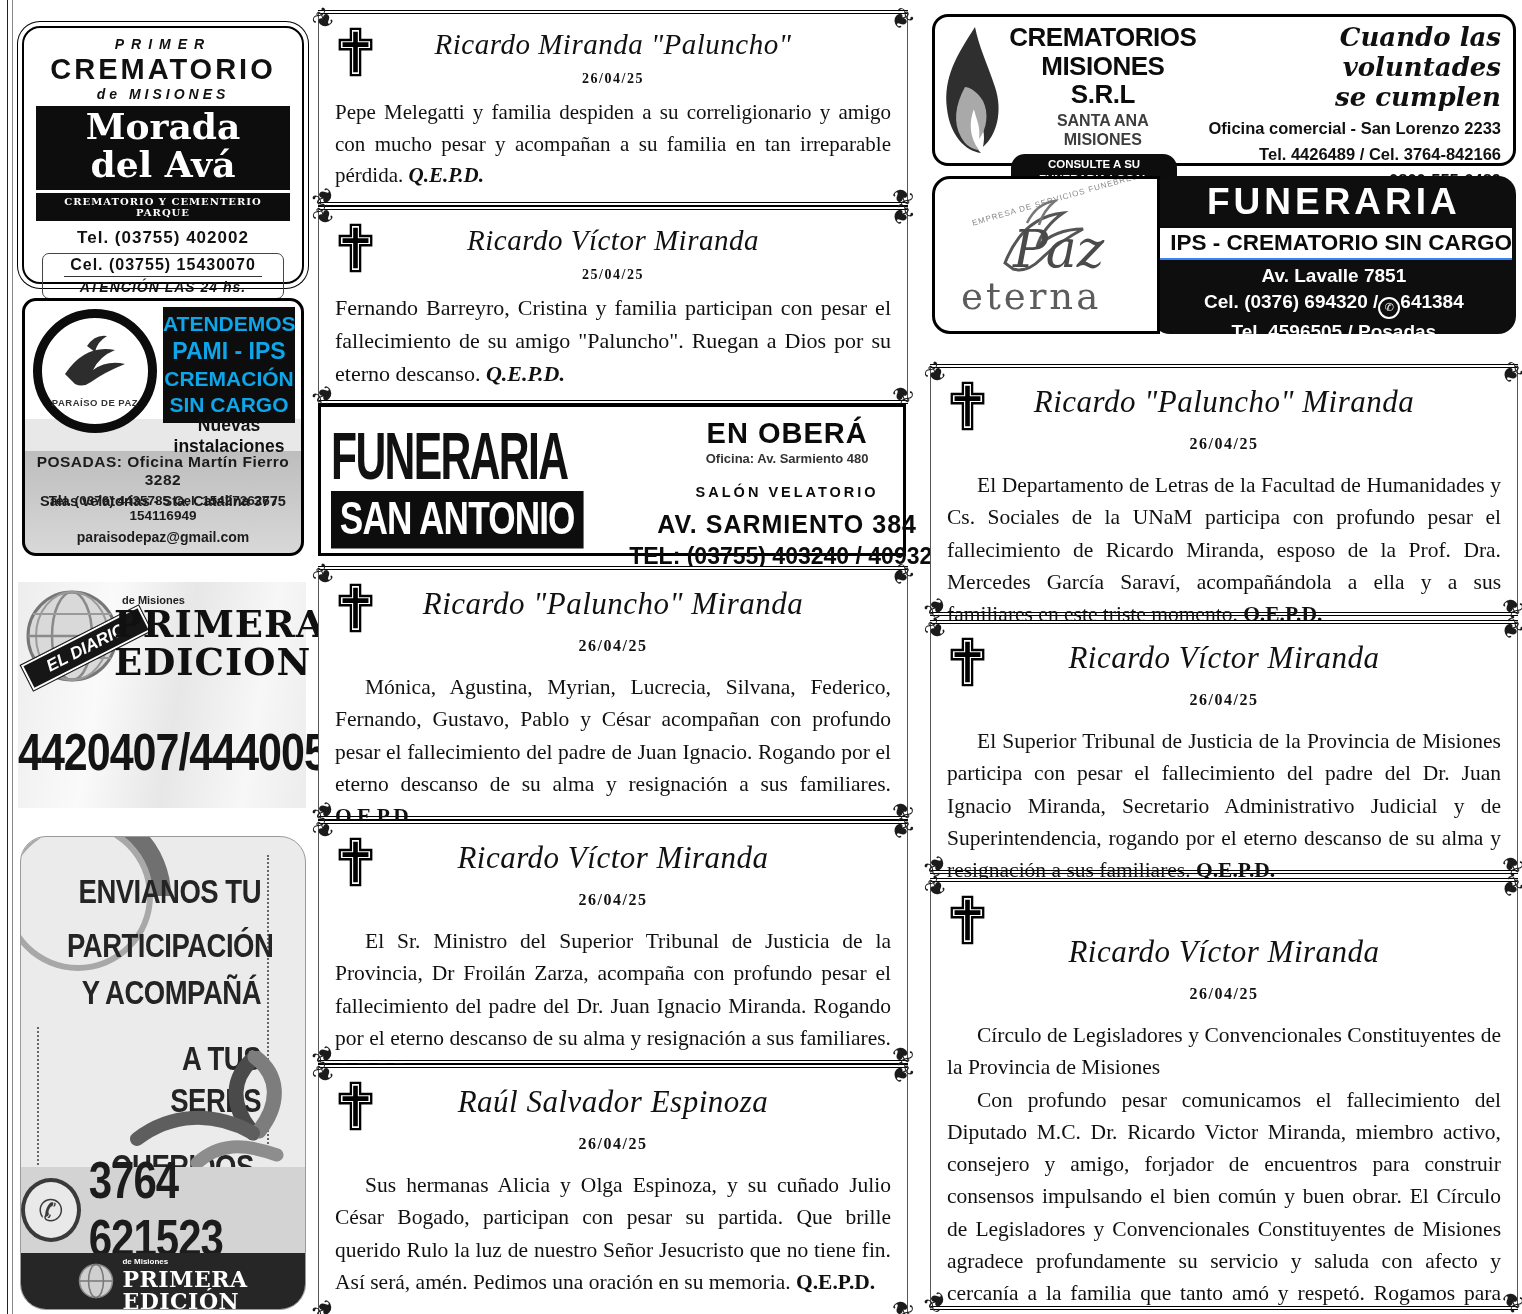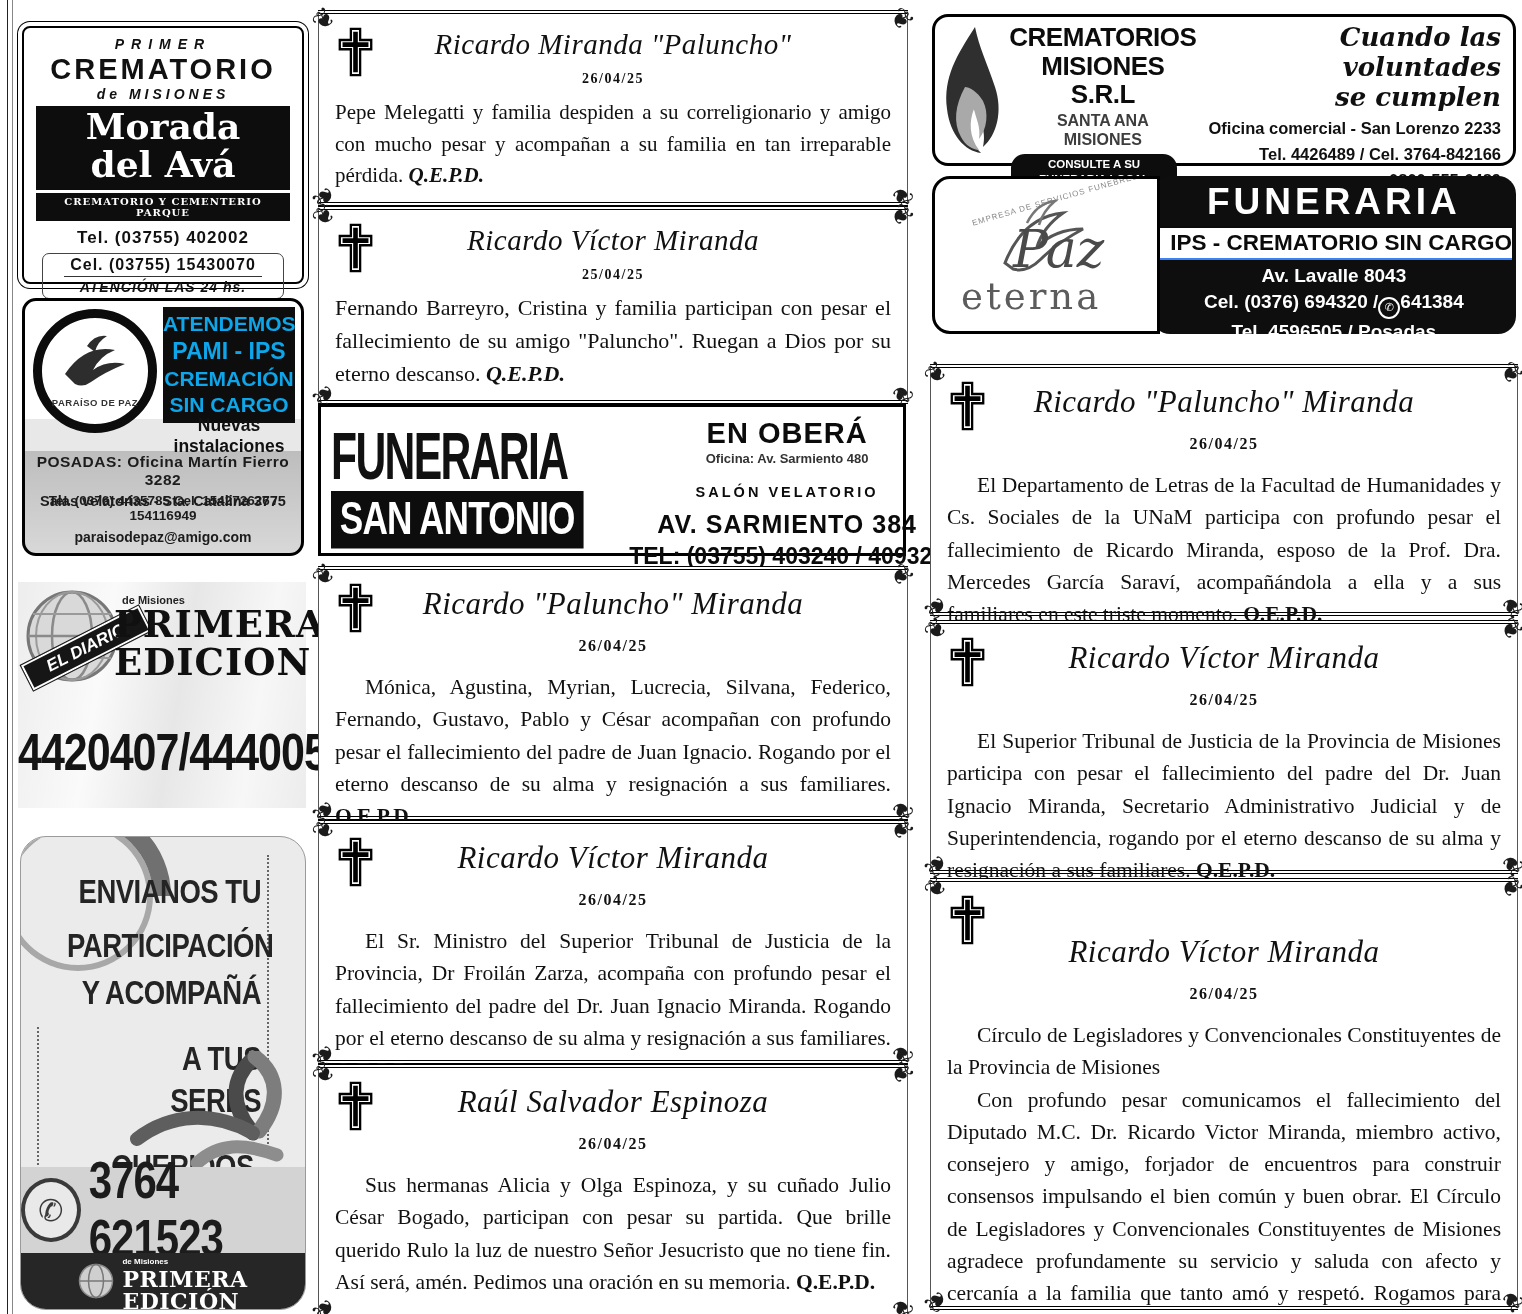--- a/index.html
+++ b/index.html
@@ -22,21 +22,21 @@
         font-size:31px;letter-spacing:.5px;}
   .obit .date{text-align:center;font-weight:bold;font-size:16px;margin-top:15px;letter-spacing:1.5px;}
   .obit .body{margin:16px 16px 0;font-size:21.5px;line-height:1.5;text-align:justify;text-indent:30px;}
   .qepd{font-weight:bold;}
   .qepd.it{font-style:italic;}
   .obit.tall h2{margin-top:52px;}
   .cnd{display:inline-block;transform:scaleY(1.22);transform-origin:center;}
 
   
   .morada{position:absolute;left:22px;top:26px;width:282px;height:258px;background:#fff;
-          border:2.5px solid #000;border-radius:8px;box-shadow:0 0 0 4px #fff,0 0 0 5px #000;
+          border:2.5px solid #000;border-radius:18px;box-shadow:0 0 0 4px #fff,0 0 0 5px #000;
           text-align:center;padding-top:8px;box-sizing:border-box;}
   .morada .l1{font-family:"Liberation Sans",sans-serif;font-style:italic;font-weight:bold;font-size:14px;letter-spacing:7px;}
   .morada .l2{font-family:"Liberation Sans",sans-serif;font-weight:bold;font-size:29px;letter-spacing:3px;margin-top:1px;}
   .morada .l3{font-family:"Liberation Sans",sans-serif;font-style:italic;font-weight:bold;font-size:14px;letter-spacing:4px;}
   .morada .blk{background:#0d0d0d;color:#fff;margin:4px 12px 0;padding:2px 0 6px;}
   .morada .blk .nm{font-size:36px;line-height:1.05;font-weight:bold;font-family:"DejaVu Serif",serif;}
   .morada .strip{background:#0d0d0d;color:#fff;margin:3px 12px 0;padding:3px 0;
           font-size:10px;font-weight:bold;letter-spacing:1px;font-family:"DejaVu Serif",serif;}
   .morada .tel{font-family:"Liberation Sans",sans-serif;font-weight:bold;font-size:17px;margin-top:7px;letter-spacing:1px;}
   .morada .cbox{margin:5px 18px 0;border:1.5px solid #444;border-radius:7px;padding:2px 0 3px;}
@@ -194,21 +194,21 @@
       <div style="font-size:23px;">PAMI - IPS</div>
       <div>CREMACIÓN</div>
       <div>SIN CARGO</div>
     </div>
     <div class="nuevas">Nuevas instalaciones</div>
     <div class="addr">
       <div class="a1">POSADAS: Oficina Martín Fierro 3282</div>
       <div class="a2">Salas velatorias - Sta. Catalina 3775</div>
     </div>
     <div class="tel">Tel. (0376) 4435785   Cel. 154272626 / 154116949</div>
-    <div class="mail">paraisodepaz@amigo.com</div>
+    <div class="mail">paraisodepaz@gmail.com</div>
   </div>
 
   <div class="primera">
     <svg class="globe" width="96" height="96" viewBox="0 0 96 96">
       <circle cx="48" cy="48" r="44" fill="#d9d9d9" stroke="#777" stroke-width="3"></circle>
       <ellipse cx="48" cy="48" rx="20" ry="44" fill="none" stroke="#8a8a8a" stroke-width="2.5"></ellipse>
       <ellipse cx="48" cy="48" rx="36" ry="44" fill="none" stroke="#9a9a9a" stroke-width="2"></ellipse>
       <line x1="4" y1="48" x2="92" y2="48" stroke="#8a8a8a" stroke-width="2.5"></line>
       <line x1="9" y1="26" x2="87" y2="26" stroke="#9a9a9a" stroke-width="2"></line>
       <line x1="9" y1="70" x2="87" y2="70" stroke="#9a9a9a" stroke-width="2"></line>
@@ -377,21 +377,21 @@
       <svg width="130" height="100" viewBox="0 0 130 100" style="position:absolute;left:40px;top:14px;">
         <path d="M30 70 Q48 24 88 20 Q68 34 62 54 Q80 36 108 36 Q82 50 66 66 Q52 80 38 76 Z" fill="none" stroke="#555" stroke-width="3"></path>
         <path d="M52 30 Q62 10 80 8 Q68 18 64 32" fill="none" stroke="#777" stroke-width="2.5"></path>
       </svg>
       <div class="pazw">Paz</div>
       <div class="eterna">eterna</div>
     </div>
     <div class="rp">
       <div class="f1">FUNERARIA</div>
       <div class="ips">IPS - CREMATORIO SIN CARGO</div>
-      <div class="al">Av. Lavalle 8043</div>
+      <div class="al">Av. Lavalle 7851</div>
       <div class="al"><span>Cel. (0376) 694320 /</span><span class="wamini">✆</span><span>641384</span></div>
       <div class="al">Tel. 4596505 / Posadas</div>
     </div>
   </div>
 
   <div class="obit" style="left:930px;top:364px;width:586px;height:244px;">
     <span class="corner tl">❦</span>
     <span class="corner tr">❦</span>
     <span class="corner bl">❦</span>
     <span class="corner br">❦</span>

